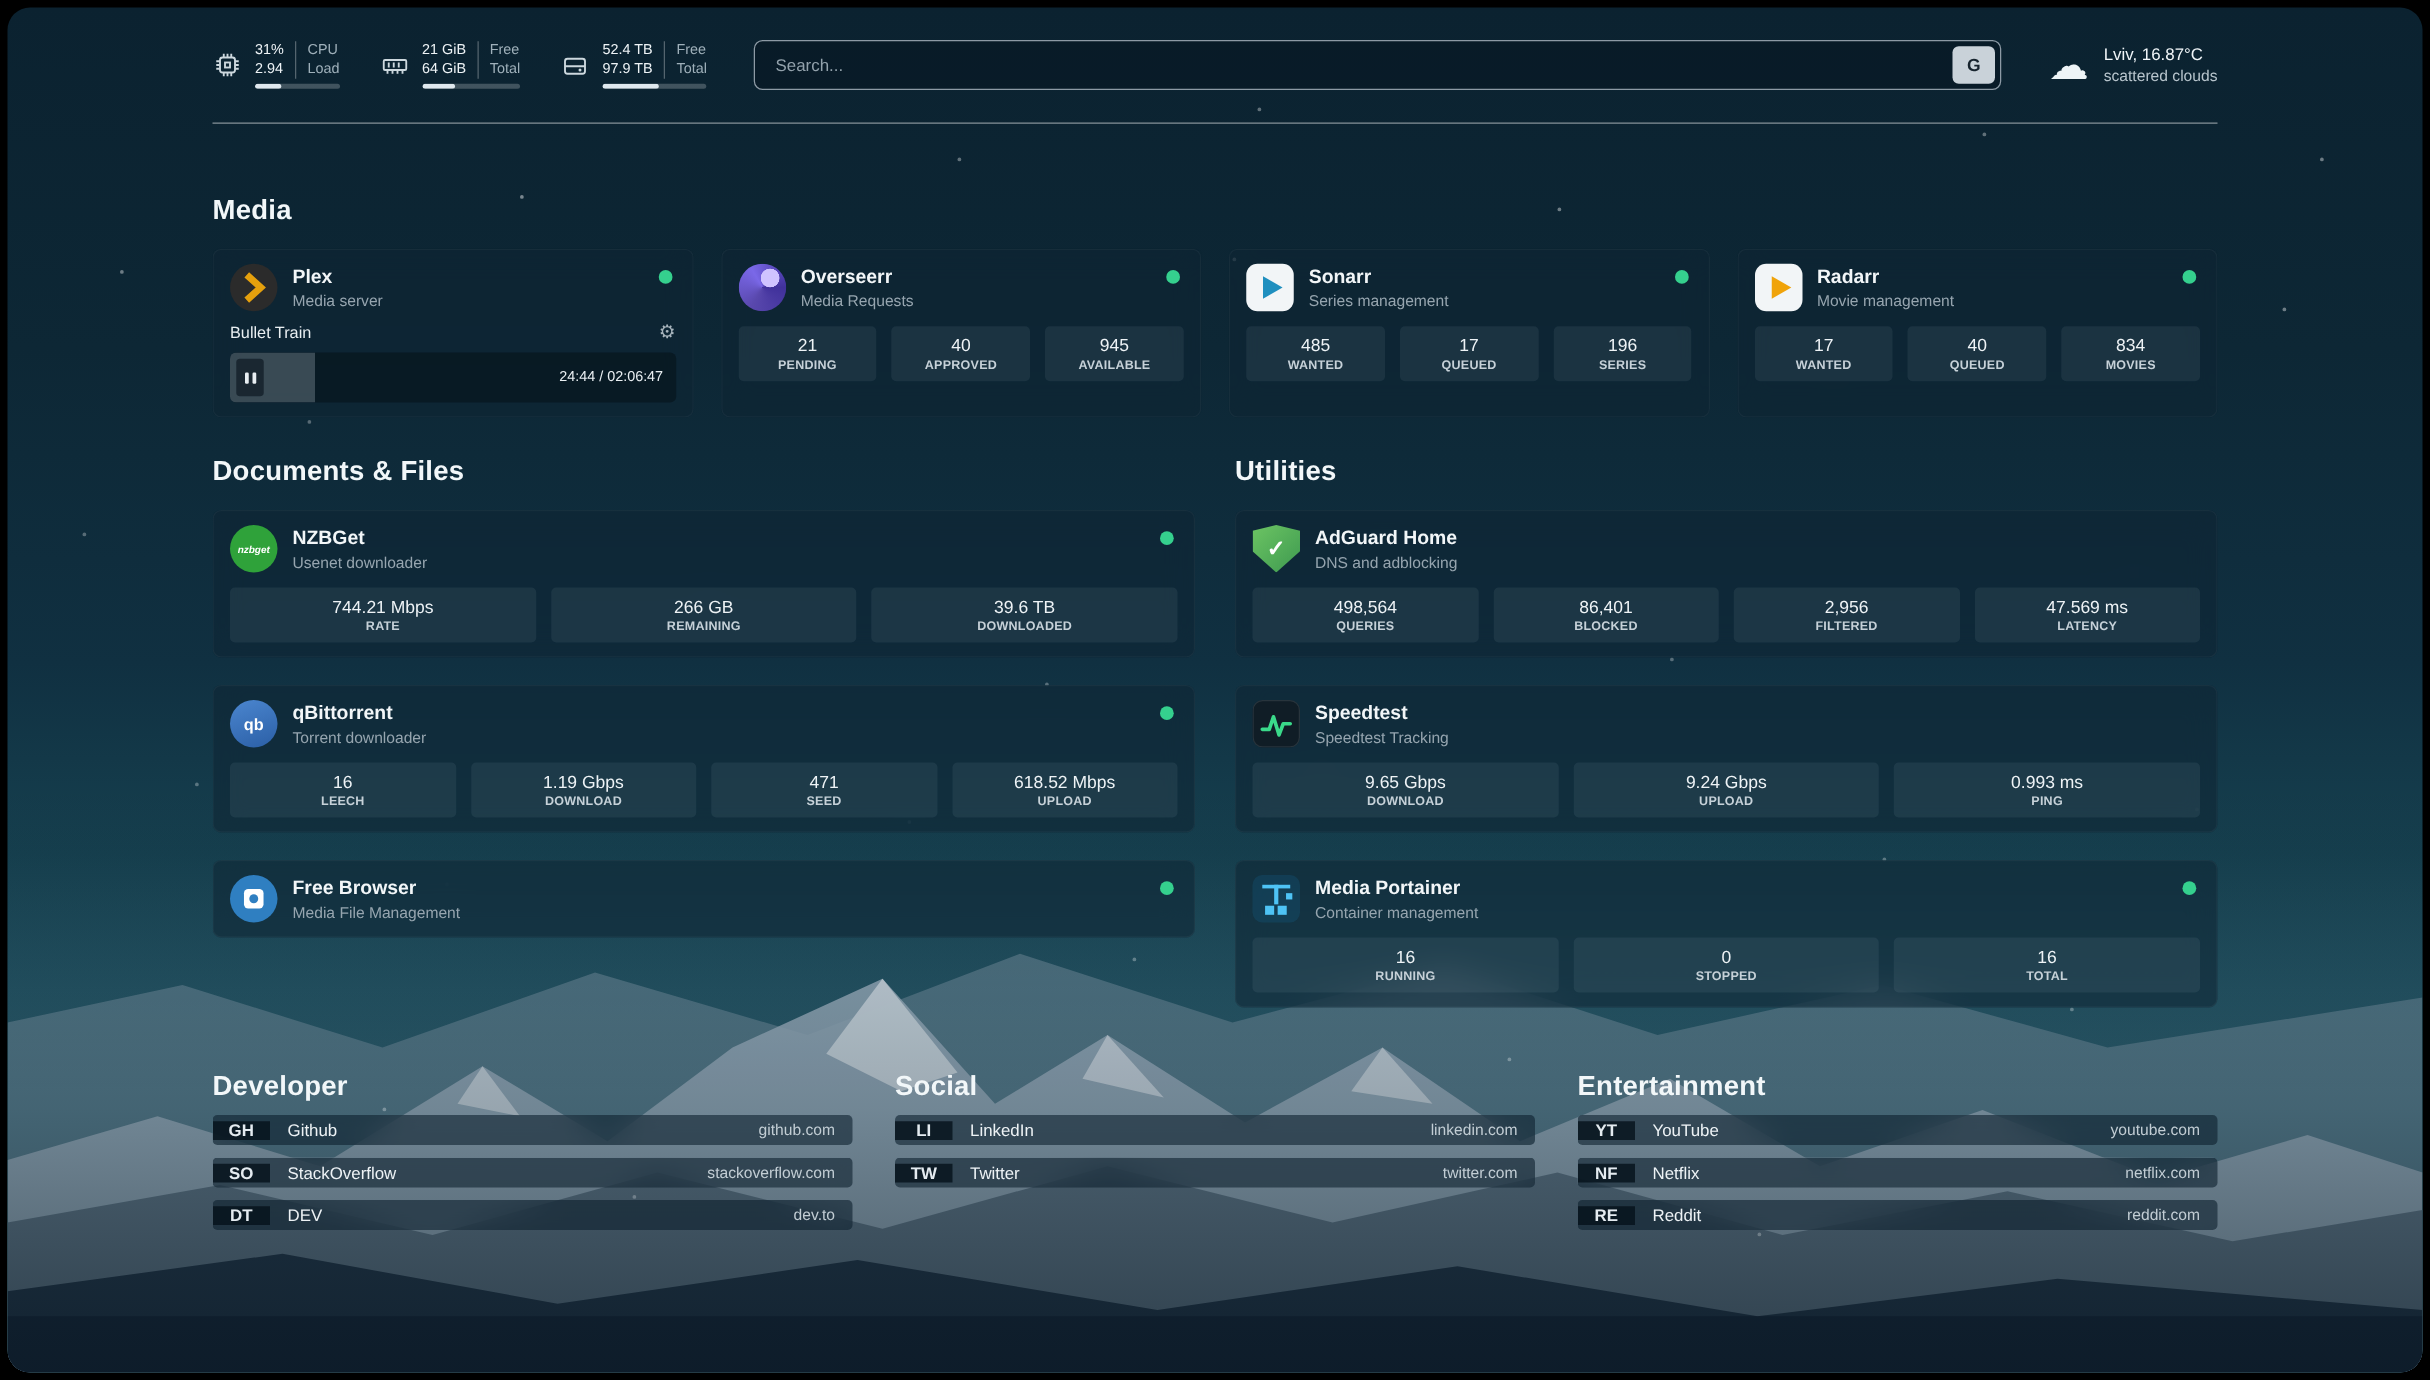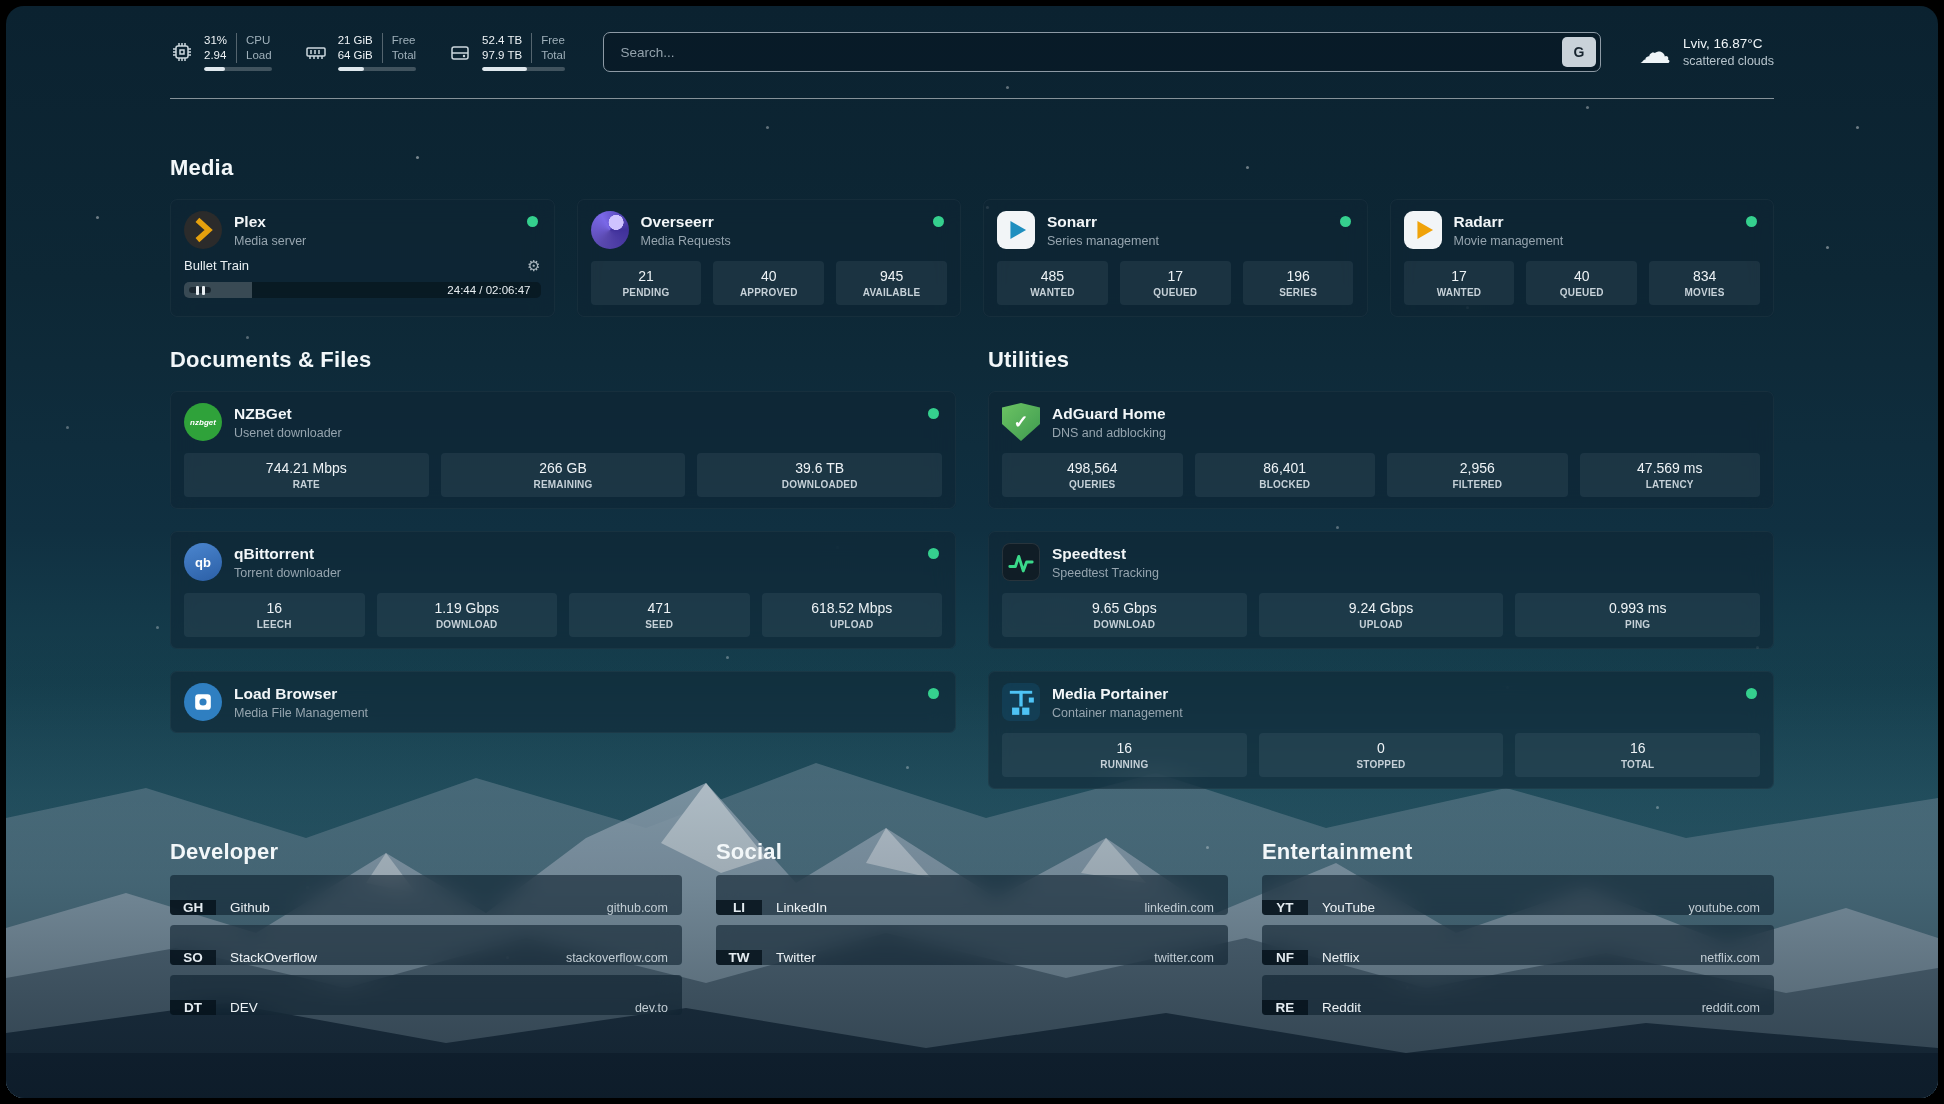--- a/index.html
+++ b/index.html
@@ -95,30 +95,30 @@
 
   .stats{display:flex;gap:12px;margin-top:12px;}
   .stat{flex:1;background:rgba(186,211,230,.08);border-radius:4px;text-align:center;padding:6px 4px 7px;}
   .sv{font-size:14px;color:#eef3f6;line-height:18px;white-space:nowrap;}
   .sl{font-size:10px;font-weight:700;color:#c6d1d8;margin-top:2px;letter-spacing:.2px;}
 
   
   .player-row{display:flex;justify-content:space-between;align-items:center;margin-top:9px;gap:28px;}
   .player-title{font-size:13px;color:#e9eff2;}
   .gear{color:#a7b4bc;font-size:15px;cursor:pointer;line-height:1;}
-  .player-bar{margin-top:9px;height:16px;border-radius:5px;background:rgba(6,16,24,.55);position:relative;overflow:hidden;}
+  .player-bar{margin-top:9px;height:40px;border-radius:5px;background:rgba(6,16,24,.55);position:relative;overflow:hidden;}
   .player-fill{position:absolute;left:0;top:0;bottom:0;background:rgba(203,221,232,.25);}
   .pause{position:absolute;left:5px;top:5px;bottom:5px;width:22px;border-radius:3px;background:rgba(10,22,30,.65);
     display:flex;align-items:center;justify-content:center;gap:3px;cursor:pointer;}
   .pause i{width:3px;height:9px;background:#e8eef2;border-radius:1px;display:block;}
   .ptime{position:absolute;right:10px;top:0;bottom:0;display:flex;align-items:center;font-size:11.5px;color:#e9eff2;}
 
   
   .bm-grid{margin-top:50px;display:grid;grid-template-columns:1fr 1fr 1fr;gap:34px;padding-bottom:60px;}
-  .bm-row{display:flex;align-items:flex-end;height:40px;background:rgba(11,30,43,.58);border-radius:4px;
+  .bm-row{display:flex;align-items:center;height:24px;background:rgba(11,30,43,.58);border-radius:4px;
     overflow:hidden;margin-top:10px;cursor:pointer;backdrop-filter:blur(10px);}
   .bm-group h2{margin-bottom:6px;}
   .bm-abbr{width:46px;background:rgba(5,17,26,.8);color:#e4ebf0;font-size:13.5px;font-weight:600;
     display:flex;align-items:center;justify-content:center;flex:none;}
   .bm-name{flex:1;display:flex;align-items:center;padding:0 14px;font-size:13.5px;color:#edf2f5;}
   .bm-domain{display:flex;align-items:center;padding-right:14px;font-size:12.5px;color:#c2cdd4;white-space:nowrap;}
 </style>
 </head>
 <body>
 
@@ -401,21 +401,21 @@
             </div>
             <div class="card">
               <div class="card-head">
                 <span class="svc-icon ic-filebrowser">
                   <svg viewBox="0 0 34 34">
                     <rect x="10" y="10" width="14" height="14" rx="3" fill="#ffffff"></rect>
                     <circle cx="17" cy="17" r="3.2" fill="#2f7fc1"></circle>
                   </svg>
                 </span>
                 <div class="tt">
-                  <div class="name">Load Browser</div>
+                  <div class="name">Free Browser</div>
                   <div class="desc">Media File Management</div>
                 </div>
               </div>
               <span class="dot"></span>
             </div>
           </div>
       </div>
       <div class="col">
         <h2>Utilities</h2>
         <div class="cards" id="utils-col">

